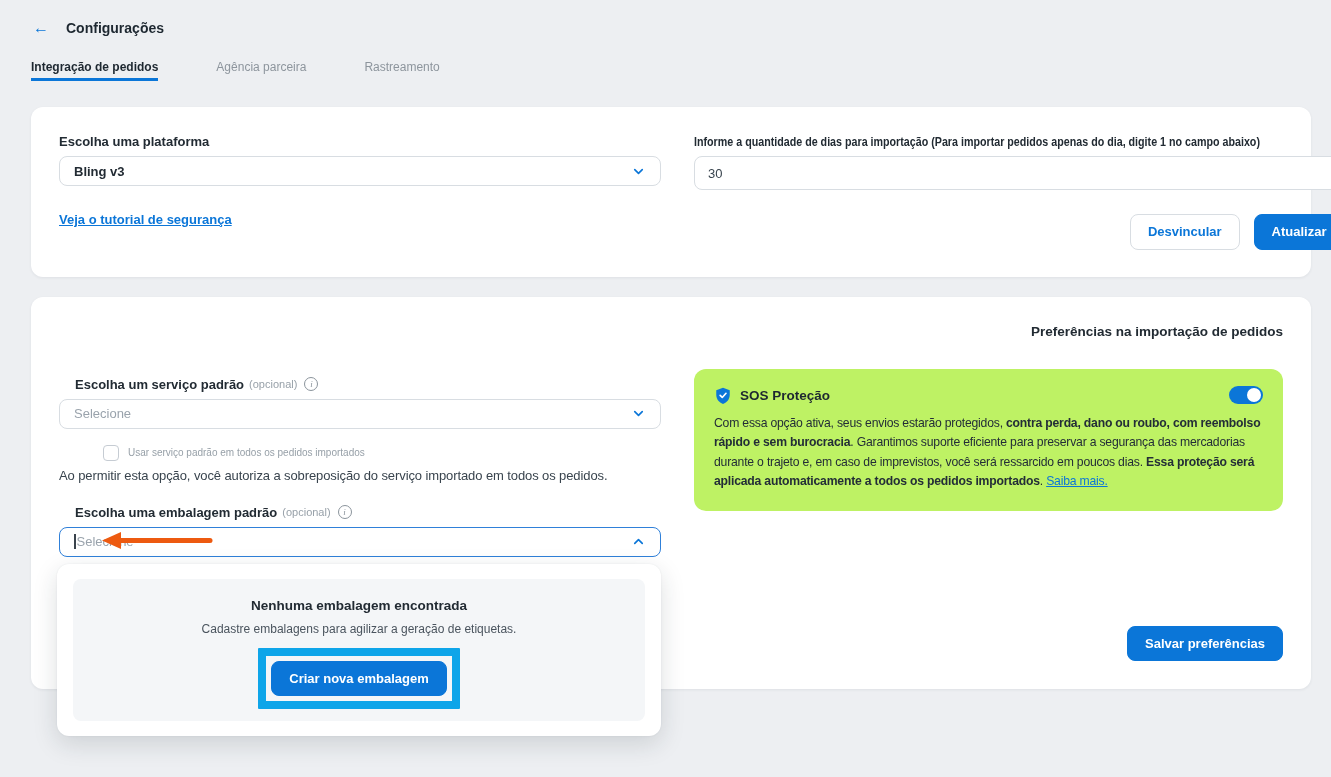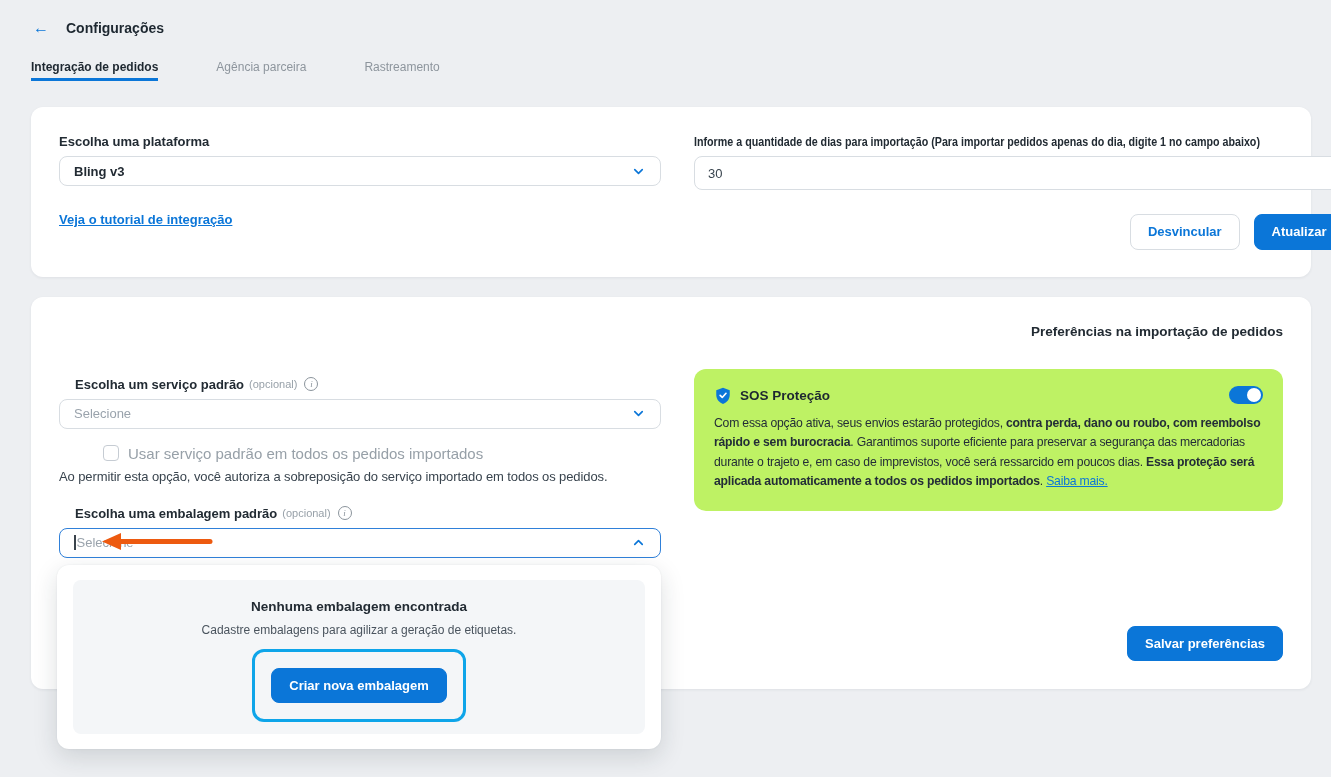--- a/index.html
+++ b/index.html
@@ -59,40 +59,40 @@
   .card-2 h2 { font-size:13.5px; font-weight:700; margin:0 0 30px; color:#222b33;text-align:right; }
   .left-col { position:relative; }
   .label-row { display:flex; align-items:center; gap:5px; margin:8px 0 7px;padding-left:16px; }
   .label-row .lbl { font-size:13px; font-weight:700; color:#222b33; }
   .label-row .optional { font-size:11px; color:#98a1a9; }
   .info-icon { width:14px; height:14px; border:1px solid #8b949c; border-radius:50%;
                color:#8b949c; font-size:9px; font-family:"Liberation Serif", serif; font-style:italic;
                display:inline-flex; align-items:center; justify-content:center; margin-left:2px; }
 
   .checkbox-row { display:flex; align-items:center; gap:9px; margin-top:16px;
-                  color:#97a0a8; font-size:15px;padding-left:44px; }
+                  color:#97a0a8; font-size:10px;padding-left:44px; }
   .checkbox { width:16px; height:16px; border:1.5px solid #c6ccd3; border-radius:4px;
               background:#fff; flex:0 0 auto; cursor:pointer; }
   .checkbox-help { font-size:13px; color:#39444e; margin-top:7px; letter-spacing:-0.1px; }
 
   .package-field { margin-top:22px; position:relative; }
 
   .arrow-annotation { position:absolute; left:42px; top:50%; transform:translateY(-50%);
                       pointer-events:none; }
 
   
   .dropdown-panel { position:absolute; left:-2px; right:0; top:calc(100% + 7px); z-index:20;
                     background:#fff; border-radius:12px; padding:15px 16px;
                     box-shadow:0 8px 24px rgba(30,40,50,.15), 0 0 2px rgba(30,40,50,.08); }
   .dropdown-empty { background:#f4f6f8; border-radius:8px; text-align:center;
                     padding:19px 16px 12px; }
   .empty-title { font-size:13.5px; font-weight:700; color:#222b33; margin-bottom:9px; }
   .empty-subtitle { font-size:12px; color:#4a545e; margin-bottom:12px; }
-  .annotation-outline { display:inline-block; border:3px solid #0ea5e9; border-radius:12px;
-                        padding:16px; background:transparent; }
+  .annotation-outline { display:inline-block; border:8px solid #0ea5e9; border-radius:1px;
+                        padding:5px; background:transparent; }
 
   
   .sos-card { background:#bef264; border-radius:12px; padding:17px 20px 19px; }
   .sos-header { display:flex; align-items:center; gap:8px; margin-bottom:9px; }
   .sos-title { font-size:13.5px; font-weight:700; color:#1d2730; }
   .toggle { margin-left:auto; width:34px; height:18px; border-radius:9px; background:#0b76d8;
             position:relative; cursor:pointer; flex:0 0 auto; }
   .toggle .knob { position:absolute; right:2px; top:2px; width:14px; height:14px;
                   border-radius:50%; background:#fff; }
   .sos-text { font-size:12.2px; line-height:19.5px; color:#232d37; letter-spacing:-0.2px; }
@@ -123,21 +123,21 @@
         <div class="field-label">Escolha uma plataforma</div>
         <div class="control">
           <span class="value">Bling v3</span>
           <span class="spacer"></span>
           <span class="chevron">
             <svg width="15" height="15" viewBox="0 0 24 24" fill="none" stroke="#0b76d8" stroke-width="2.6" stroke-linecap="round" stroke-linejoin="round">
                 <polyline points="6 9 12 15 18 9"></polyline>
               </svg>
           </span>
         </div>
-        <a class="link tutorial-link">Veja o tutorial de integração</a>
+        <a class="link tutorial-link">Veja o tutorial de segurança</a>
       </div>
 
       <div>
         <div class="field-label">
           <span class="fit-one-line">Informe a quantidade de dias para importação (Para importar pedidos apenas do dia, digite 1 no campo abaixo)</span>
         </div>
         <input class="text-input" type="text" value="30" style="">
         <div class="actions">
           <button class="btn btn-outline">Desvincular</button>
           <button class="btn btn-primary">Atualizar</button>

